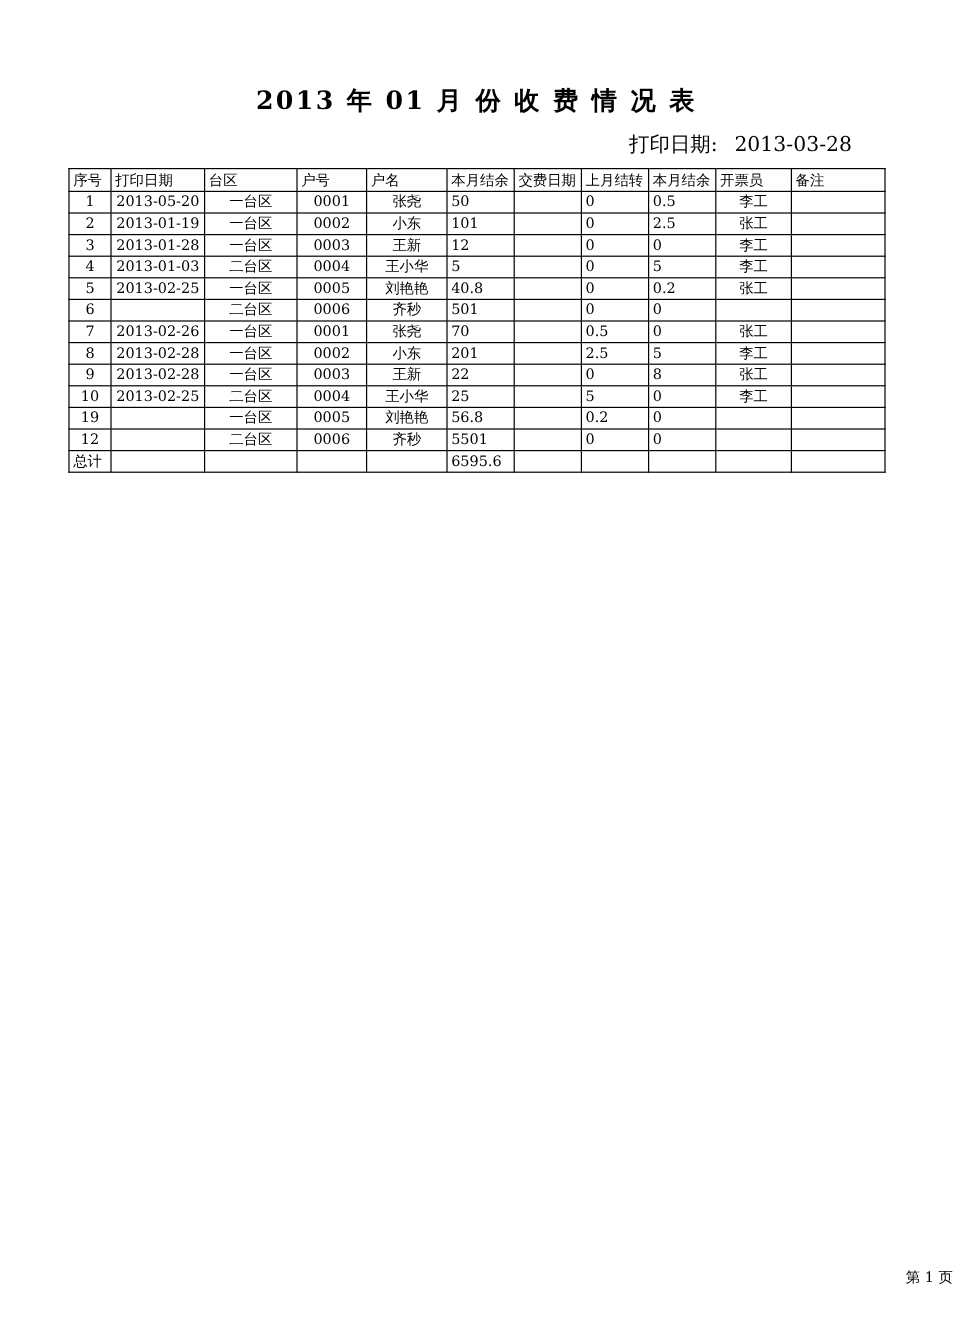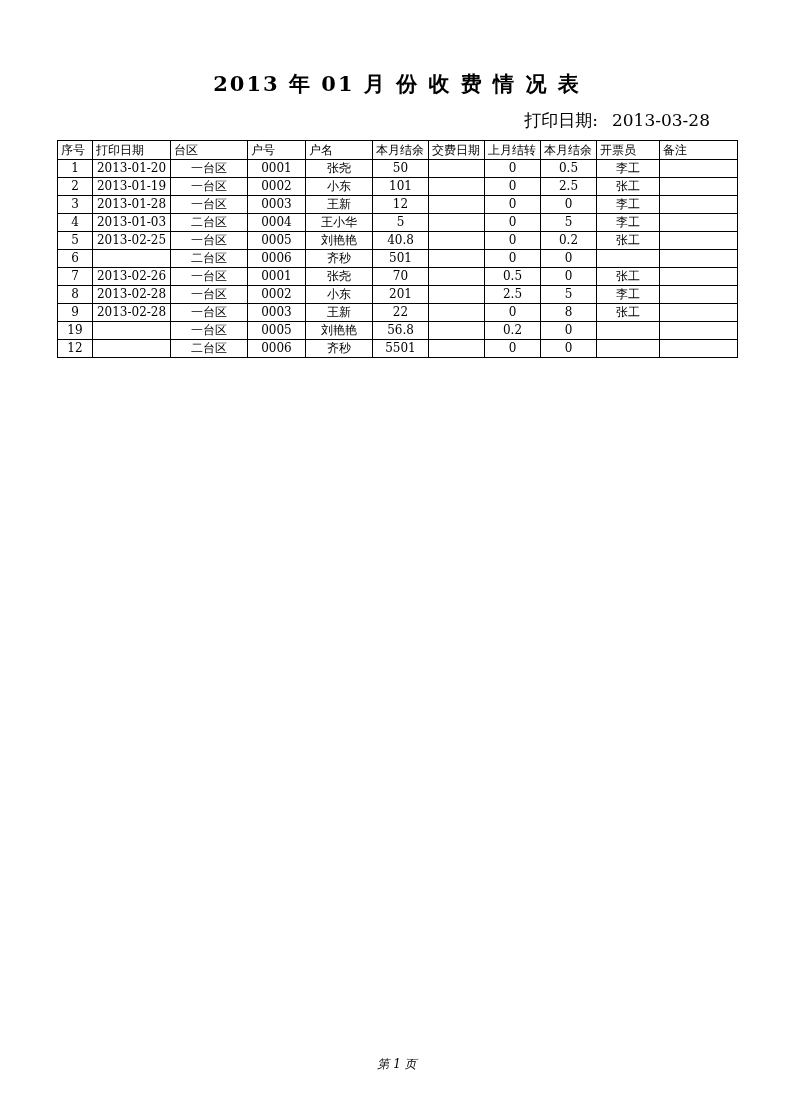--- a/index.html
+++ b/index.html
@@ -51,31 +51,30 @@
     border: 1px solid #000000;
     height: 17px;
     padding: 0 3px;
     font-weight: normal;
     white-space: nowrap;
     overflow: hidden;
     line-height: 17px;
   }
   .fee-table th { text-align: left; height: 18px; }
   .fee-table td.c { text-align: center; }
-  .fee-table td.r { text-align: center; }
+  .fee-table td.r { text-align: left; }
   .fee-table td.l { text-align: left; }
   .page-footer {
     position: absolute;
     top: 1056px;
     left: 0;
     width: 100%;
-    text-align: center;
+    text-align: right;
     font-size: 12px;
     white-space: pre;
-    font-style: italic;
   }
 </style>
 </head>
 <body>
 
 <div class="page">
 
   <h1 class="title">2013 年 01 月 份 收 费 情 况 表</h1>
 
   <div class="print-date">
@@ -107,21 +106,21 @@
           <th>交费日期</th>
           <th>上月结转</th>
           <th>本月结余</th>
           <th>开票员</th>
           <th>备注</th>
         </tr>
     </thead>
     <tbody id="table-body">
         <tr>
           <td class="c">1</td>
-          <td class="c">2013-01-20</td>
+          <td class="c">2013-05-20</td>
           <td class="c">一台区</td>
           <td class="c">0001</td>
           <td class="c">张尧</td>
           <td class="r">50</td>
           <td class="c"></td>
           <td class="r">0</td>
           <td class="r">0.5</td>
           <td class="c">李工</td>
           <td class="c"></td>
         </tr>
@@ -223,20 +222,33 @@
           <td class="c">0003</td>
           <td class="c">王新</td>
           <td class="r">22</td>
           <td class="c"></td>
           <td class="r">0</td>
           <td class="r">8</td>
           <td class="c">张工</td>
           <td class="c"></td>
         </tr>
         <tr>
+          <td class="c">10</td>
+          <td class="c">2013-02-25</td>
+          <td class="c">二台区</td>
+          <td class="c">0004</td>
+          <td class="c">王小华</td>
+          <td class="r">25</td>
+          <td class="c"></td>
+          <td class="r">5</td>
+          <td class="r">0</td>
+          <td class="c">李工</td>
+          <td class="c"></td>
+        </tr>
+        <tr>
           <td class="c">19</td>
           <td class="c"></td>
           <td class="c">一台区</td>
           <td class="c">0005</td>
           <td class="c">刘艳艳</td>
           <td class="r">56.8</td>
           <td class="c"></td>
           <td class="r">0.2</td>
           <td class="r">0</td>
           <td class="c"></td>
@@ -248,18 +260,31 @@
           <td class="c">二台区</td>
           <td class="c">0006</td>
           <td class="c">齐秒</td>
           <td class="r">5501</td>
           <td class="c"></td>
           <td class="r">0</td>
           <td class="r">0</td>
           <td class="c"></td>
           <td class="c"></td>
         </tr>
+        <tr>
+          <td class="l">总计</td>
+          <td class="c"></td>
+          <td class="c"></td>
+          <td class="c"></td>
+          <td class="c"></td>
+          <td class="r">6595.6</td>
+          <td class="c"></td>
+          <td class="r"></td>
+          <td class="r"></td>
+          <td class="c"></td>
+          <td class="c"></td>
+        </tr>
       </tbody>
   </table>
 
   <div class="page-footer">第 1 页</div>
 
 </div>
 
 </body></html>

